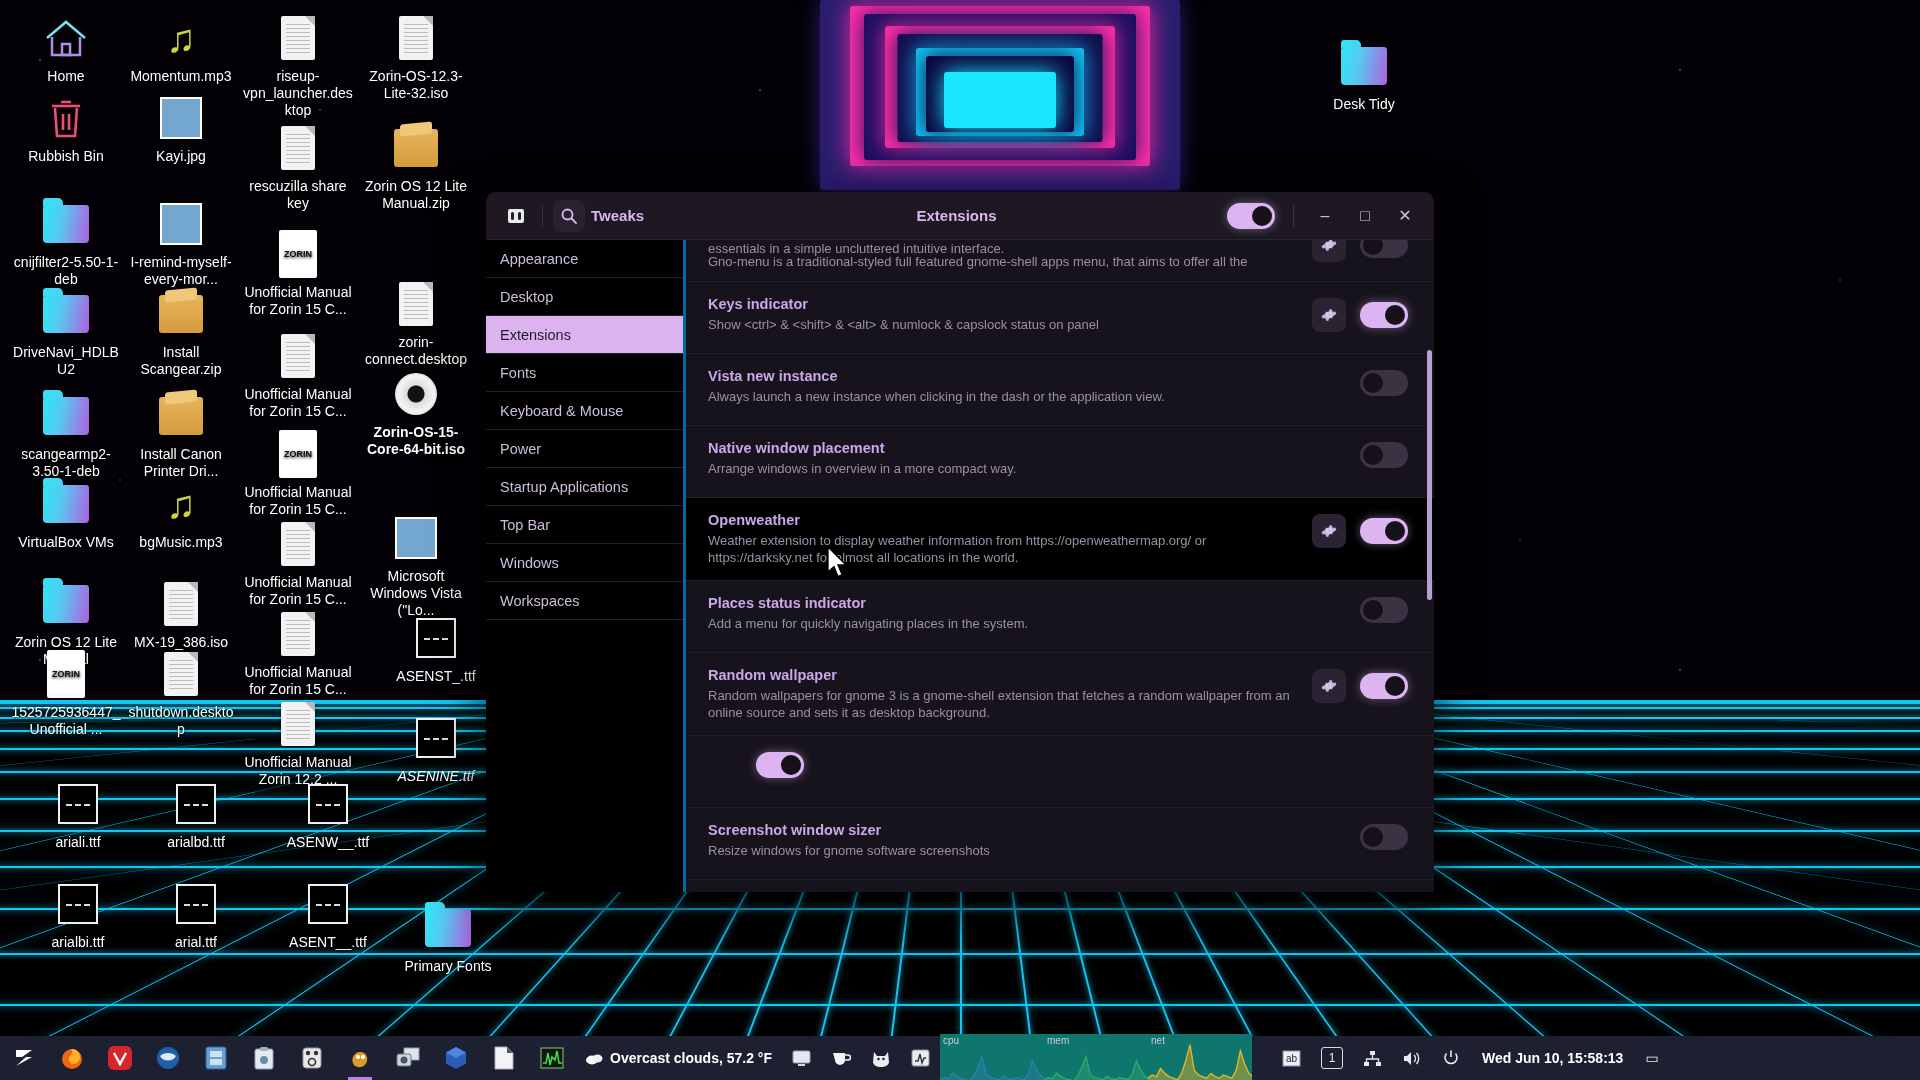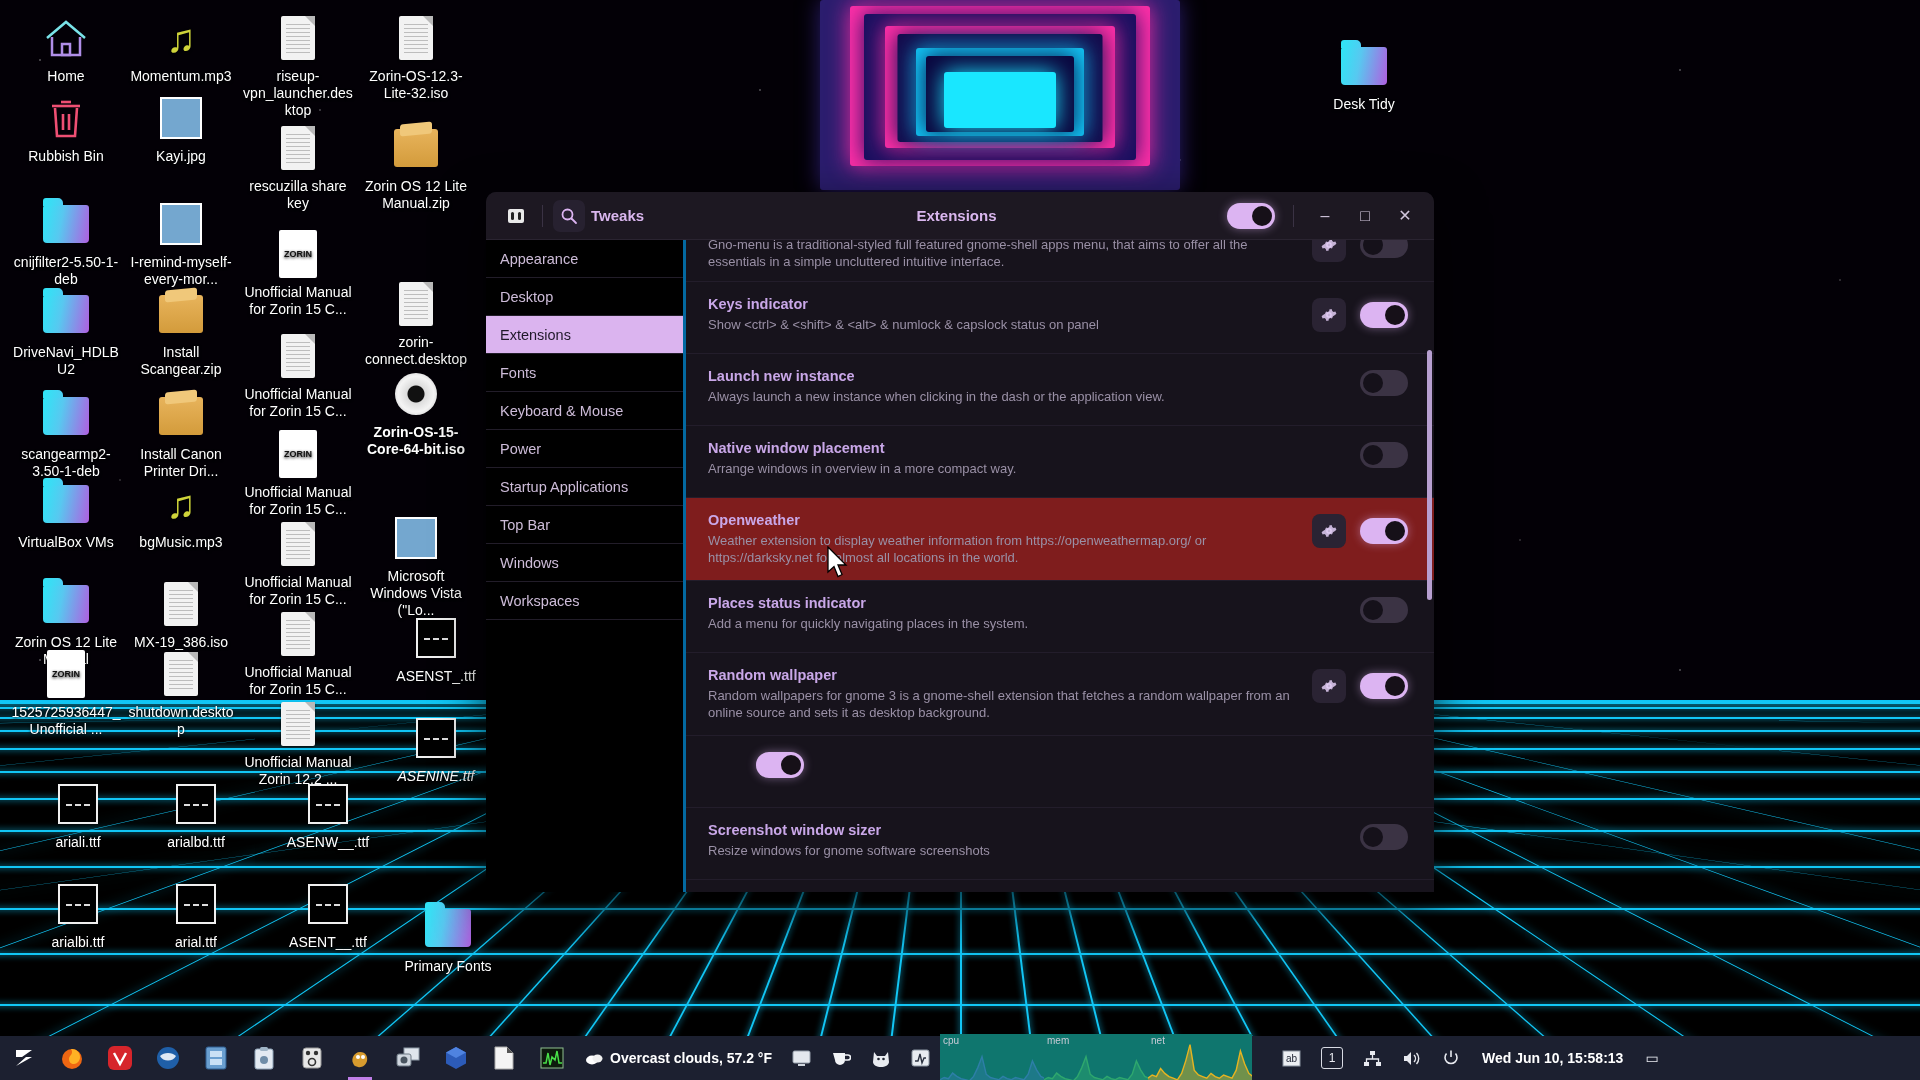--- a/index.html
+++ b/index.html
@@ -91,21 +91,21 @@
 
   #body-wrap { flex:1; display:flex; min-height:0; }
   #sidebar { width:200px; background:#000000; border-right:3px solid #0369a1; padding-top:0; flex:0 0 200px;}
   .side-item { height:38px; display:flex; align-items:center; padding-left:14px;
     color:#cdbcd8; font-size:14.5px; border-bottom:1px solid #221d29; }
   .side-item.sel { background:#dbb4ef; color:#20182a; }
 
   #list { flex:1; position:relative; background:#17131c; overflow:hidden; }
   .ext-row { display:flex; align-items:flex-start; padding:14px 26px 14px 22px;
      border-bottom:1px solid #231d2b; min-height:72px; }
-  .ext-row.hl { background:#7f1d1d; }
+  .ext-row.hl { background:#000000; }
   .ext-text { flex:1; padding-right:20px; }
   .ext-name { color:#c9a7e8; font-weight:bold; font-size:14.5px; margin-bottom:4px; }
   .ext-desc { color:#9a90a6; font-size:13px; line-height:17px; }
   .ext-ctrl { display:flex; align-items:center; gap:14px; padding-top:2px; }
   .gear-btn { width:34px;height:34px;border-radius:8px;background:#2a2333;
      display:flex;align-items:center;justify-content:center;color:#e2cdf4;font-size:16px;}
   .toggle { width:48px;height:26px;border-radius:14px;position:relative;flex:0 0 48px;}
   .toggle .knob{position:absolute;top:3px;width:20px;height:20px;border-radius:50%;}
   .toggle.on { background:#dcb4f2; box-shadow:0 0 10px rgba(220,180,242,.45); }
   .toggle.on .knob{ right:3px; background:#161018; }
@@ -521,22 +521,22 @@
           <span>Windows</span>
         </div>
         <div class="side-item">
           <span>Workspaces</span>
         </div>
       </div>
     <div id="list">
       <div id="list-inner">
           <div class="ext-row clip-top" style="min-height: 0px; padding-top: 0px; padding-bottom: 12px; height: 42px; overflow: hidden;">
             <div class="ext-text">
+      <div class="ext-desc">essentials in a simple uncluttered intuitive interface.</div>
       <div class="ext-desc" style="margin-top:-4px;">Gno-menu is a traditional-styled full featured gnome-shell apps menu, that aims to offer all the</div>
-      <div class="ext-desc">essentials in a simple uncluttered intuitive interface.</div>
     </div>
     <div class="ext-ctrl" style="margin-top:-14px;">
       <div class="gear-btn">
                 <svg width="16" height="16" viewBox="0 0 16 16" fill="#e2cdf4">
                   <path d="M8 5.2a2.8 2.8 0 100 5.6 2.8 2.8 0 000-5.6zm0 4.2a1.4 1.4 0 110-2.8 1.4 1.4 0 010 2.8z"></path>
                   <path d="M14 8l1.4-1.2-1-2.2-1.8.5-1.4-1-.3-1.9h-2.4l-.3 1.9-1.4 1-1.8-.5-1 2.2L2 8 .6 9.2l1 2.2 1.8-.5 1.4 1 .3 1.9h2.4l.3-1.9 1.4-1 1.8.5 1-2.2z" opacity=".85"></path>
                 </svg>
               </div>
       <div class="toggle off">
                 <span class="knob"></span>
@@ -555,21 +555,21 @@
                   <path d="M14 8l1.4-1.2-1-2.2-1.8.5-1.4-1-.3-1.9h-2.4l-.3 1.9-1.4 1-1.8-.5-1 2.2L2 8 .6 9.2l1 2.2 1.8-.5 1.4 1 .3 1.9h2.4l.3-1.9 1.4-1 1.8.5 1-2.2z" opacity=".85"></path>
                 </svg>
               </div>
         <div class="toggle on">
                 <span class="knob"></span>
               </div>
       </div>
           </div>
           <div class="ext-row">
             <div class="ext-text">
-        <div class="ext-name">Launch new instance</div>
+        <div class="ext-name">Vista new instance</div>
         <div class="ext-desc">Always launch a new instance when clicking in the dash or the application view.</div>
       </div>
       <div class="ext-ctrl">
         <div style="width:34px"></div>
         <div class="toggle off">
                 <span class="knob"></span>
               </div>
       </div>
           </div>
           <div class="ext-row">

